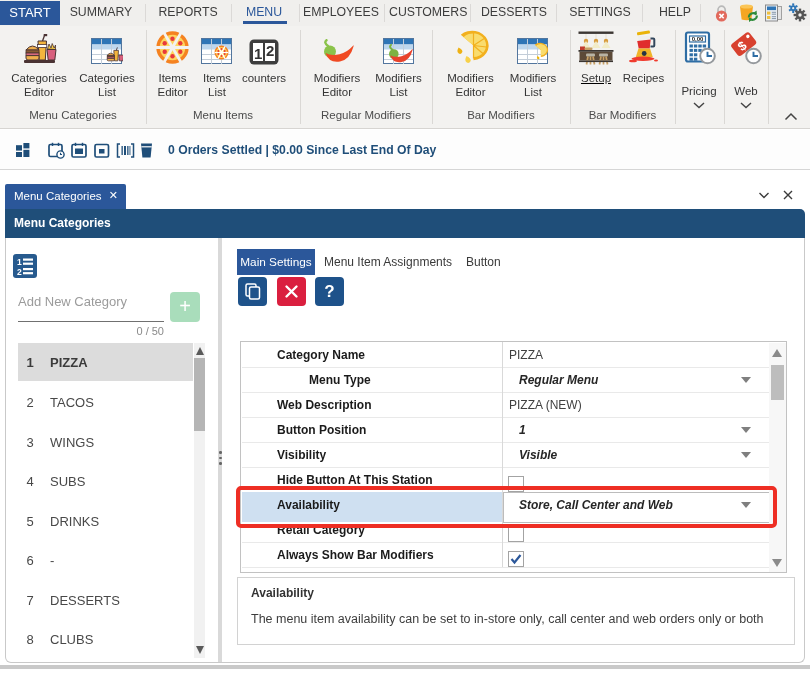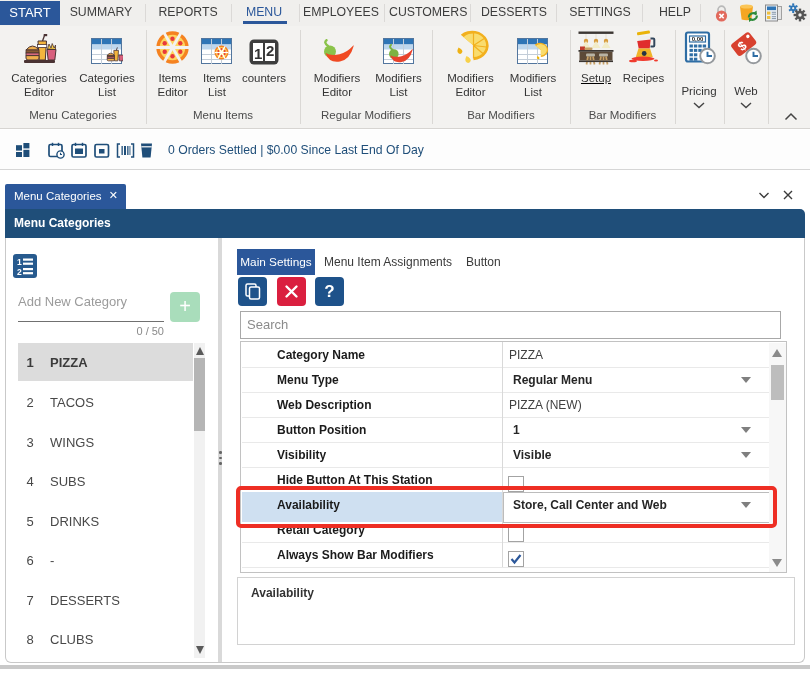--- a/index.html
+++ b/index.html
@@ -15,21 +15,21 @@
   #ribbon{position:absolute;left:0;top:26px;width:810px;height:103px;background:#f3f2f0;border-bottom:1px solid #d7d5d2;}
   .rsep{position:absolute;top:4px;bottom:4px;width:1px;background:#dad8d5;}
   .rbtn{position:absolute;top:33px;text-align:center;}
   .rbtn .ric{height:32px;display:flex;align-items:flex-end;justify-content:center;}
   .rbtn .rlb{font-size:11.5px;color:#353535;line-height:13.5px;margin-top:7px;white-space:pre-line;}
   .rbtn .rlb2{font-size:11.5px;color:#353535;line-height:13.5px;margin-top:20px;}
   .rgl{position:absolute;font-size:11.5px;color:#4c4c4c;text-align:center;}
   .rchev{display:block;margin:3px auto 0;}
   
   #statusbar{position:absolute;left:0;top:130px;width:810px;height:40px;background:#fdfdfd;border-bottom:1px solid #d6d6d6;}
-  #stattext{position:absolute;left:168px;top:130px;height:44px;line-height:40px;font-size:12.2px;font-weight:normal;color:#1f4e79;}
+  #stattext{position:absolute;left:168px;top:130px;height:44px;line-height:40px;font-size:12.2px;font-weight:bold;color:#1f4e79;}
   .sic{position:absolute;top:11px;}
   
   #tabrow{position:absolute;left:0;top:170px;width:810px;height:39px;background:#fff;}
   #doctab{position:absolute;left:5px;top:184px;width:121px;height:25px;background:#2b579a;color:#fff;font-size:11.5px;border-radius:2px 2px 0 0;}
   #doctab span{position:absolute;left:9px;top:6px;}
   #doctab .tx{position:absolute;left:auto;right:8px;top:5px;font-size:11px;}
   .winbtn{position:absolute;top:15px;color:#3c3c3c;font-size:13px;}
   
   #panelhdr{position:absolute;left:5px;top:209px;width:800px;height:29px;background:#1f4e79;border-radius:0 5px 0 0;color:#fff;font-size:12px;font-weight:bold;line-height:29px;padding-left:9px;}
   #panelbody{position:absolute;left:5px;top:238px;width:800px;height:425px;background:#fff;border:1px solid #c9c9c9;border-top:none;border-radius:0 0 6px 6px;}
@@ -53,21 +53,21 @@
   
   .rtab{position:absolute;top:249px;font-size:12px;color:#3a3a3a;}
   #rtab1{left:237px;width:78px;height:26px;background:#2b579a;color:#fff;text-align:center;line-height:26px;font-size:11.8px;}
   .toolbtn{position:absolute;top:277px;width:29px;height:29px;border-radius:4px;}
   #search{position:absolute;left:240px;top:311px;width:541px;height:28px;border:1px solid #a8a8a8;font-size:13px;color:#8b8b8b;line-height:26px;padding-left:6px;background:#fff;}
   #grid{position:absolute;left:240px;top:341px;width:547px;height:232px;border:1px solid #c2c2c2;background:#fff;}
   .grow-sep{position:absolute;left:1px;width:528px;height:1px;background:#e9e9e9;}
   #gcol{position:absolute;left:261px;top:0px;width:1px;height:225px;background:#d9d9d9;}
   .glabel{position:absolute;left:36px;font-size:12px;font-weight:bold;color:#1b1b1b;}
   .gval{position:absolute;left:268px;font-size:12px;color:#3f3f3f;}
-  .gvalb{position:absolute;left:272px;font-size:12px;font-weight:bold;color:#262626;}
+  .gvalb{position:absolute;left:278px;font-size:12px;font-weight:bold;color:#262626;font-style:italic;}
   .gcaret{position:absolute;left:500px;width:0;height:0;border-left:5px solid transparent;border-right:5px solid transparent;border-top:6px solid #7f7f7f;}
   .gcheck{position:absolute;left:267px;width:16px;height:16px;border:1px solid #a3a3a3;background:#fff;}
   #gridsb{position:absolute;left:528px;top:1px;width:17px;height:229px;background:#f7f7f7;}
   #gridthumb{position:absolute;left:2px;top:22px;width:13px;height:35px;background:#bdbdbd;}
   #avrow{position:absolute;left:1px;top:150px;width:261px;height:30px;background:#cfe0f1;}
   #avctl{position:absolute;left:262px;top:150px;width:271px;height:31px;background:#fff;border:1px solid #bcbcbc;}
   #redrect{position:absolute;left:236px;top:486px;width:541px;height:42px;border:4px solid #ee2e24;border-radius:5px;}
   #descbox{position:absolute;left:237px;top:577px;width:558px;height:68px;border:1px solid #d2d2d2;background:#fff;}
   #descbox .h{position:absolute;left:13px;top:8px;font-size:12px;font-weight:bold;color:#333;}
   #descbox .b{position:absolute;left:13px;top:34px;font-size:12.5px;color:#3d3d3d;}
@@ -601,37 +601,36 @@
           <rect x="11.5" y="10" width="10" height="12" rx="1.5" fill="#1e528a" stroke="#fff" stroke-width="1.5"></rect>
         </svg>
     </div>
     <div class="toolbtn" style="left:277px;background:#da1f3f;">
       <svg width="29" height="29" viewBox="0 0 29 29">
           <path d="M9.5 9.5 L19.5 19.5 M19.5 9.5 L9.5 19.5" stroke="#fff" stroke-width="2.4" stroke-linecap="round"></path>
         </svg>
     </div>
     <div class="toolbtn" style="left:315px;background:#1e528a;color:#fff;text-align:center;line-height:29px;font-size:17px;font-weight:bold;">?</div>
   </div>
-  <div id="search">Search</div>
   <div id="grid">
     <div class="grow-sep" style="top:25px;"></div>
     <div class="grow-sep" style="top:50px;"></div>
     <div class="grow-sep" style="top:75px;"></div>
     <div class="grow-sep" style="top:100px;"></div>
     <div class="grow-sep" style="top:125px;"></div>
     <div class="grow-sep" style="top:150px;"></div>
     <div class="grow-sep" style="top:175px;"></div>
     <div class="grow-sep" style="top:200px;"></div>
     <div class="grow-sep" style="top:225px;"></div>
     <div id="avrow"></div>
     <div id="avctl"></div>
     <div id="gcol"></div>
     <div class="glabel" style="top:6px;">Category Name</div>      
       <div class="gval" style="top:6px;">PIZZA</div>
-    <div class="glabel" style="top:31px;">Menu Type</div>         
+    <div class="glabel" style="top:31px;margin-left:32px;">Menu Type</div>         
       <div class="gvalb" style="top:31px;">Regular Menu</div>
       <div class="gcaret" style="top:35px;"></div>
     <div class="glabel" style="top:56px;text-align:right;">Web Description</div>   
       <div class="gval" style="top:56px;">PIZZA (NEW)</div>
     <div class="glabel" style="top:81px;">Button Position</div>   
       <div class="gvalb" style="top:81px;">1</div>
       <div class="gcaret" style="top:85px;"></div>
     <div class="glabel" style="top:106px;">Visibility</div>       
       <div class="gvalb" style="top:106px;">Visible</div>
       <div class="gcaret" style="top:110px;"></div>
@@ -648,14 +647,15 @@
         </svg></div>
     <div id="gridsb">
       <div class="tri" style="left:3px;top:6px;border-left:5px solid transparent;border-right:5px solid transparent;border-bottom:8px solid #8a8a8a;"></div>
       <div id="gridthumb"></div>
       <div class="tri" style="left:3px;top:216px;border-left:5px solid transparent;border-right:5px solid transparent;border-top:8px solid #8a8a8a;"></div>
     </div>
   </div>
   <div id="redrect"></div>
   <div id="descbox">
     <div class="h">Availability</div>
+    <div class="b">The menu item availability can be set to in-store only, call center and web orders only or both</div>
   </div>
 </div>
 
 </body></html>

